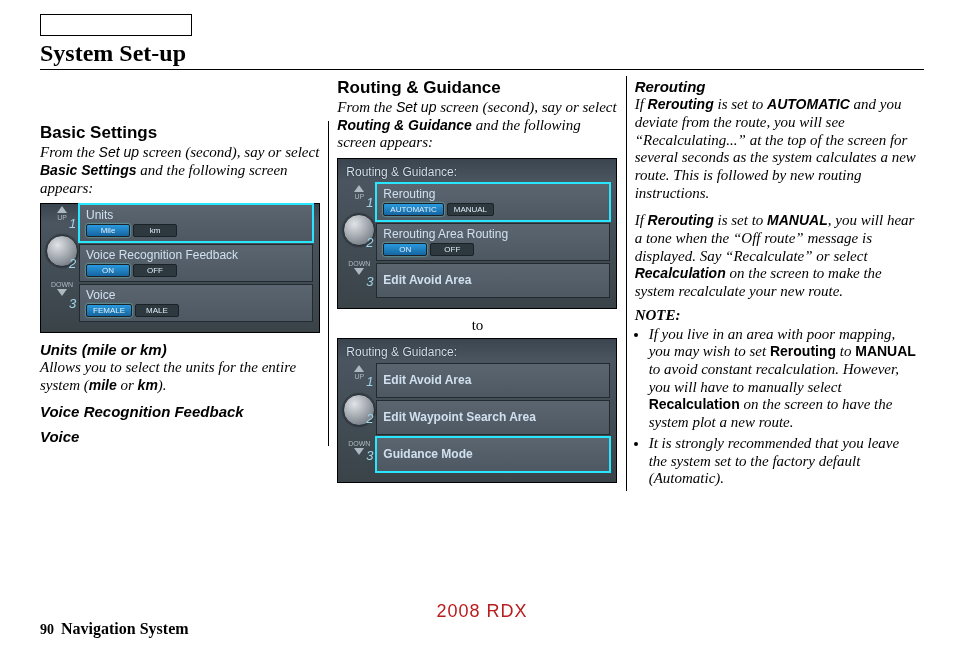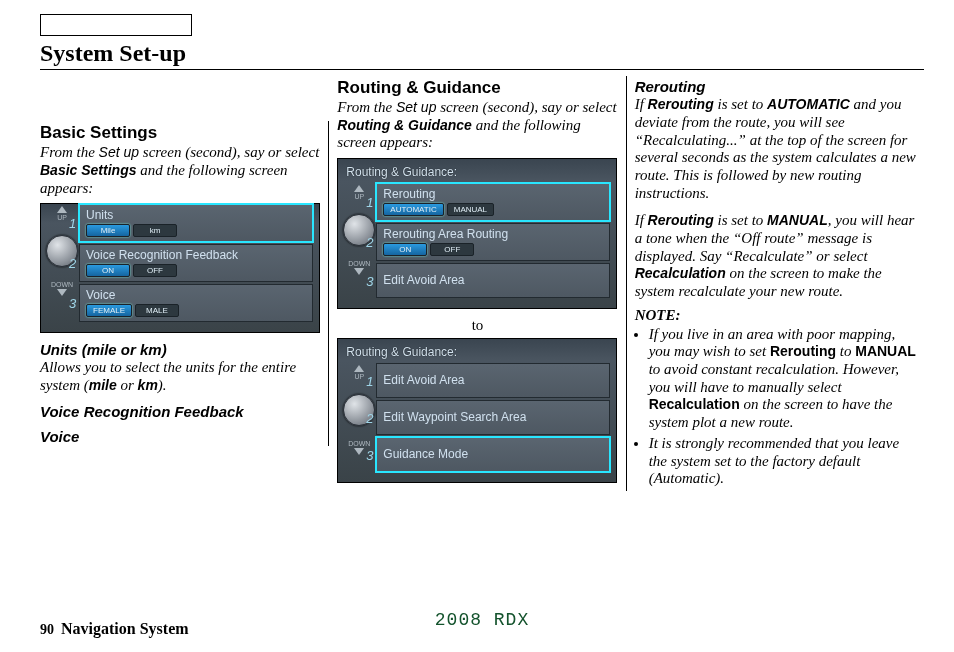--- a/index.html
+++ b/index.html
@@ -156,39 +156,39 @@
     color: #e0eef6;
     background: #2d383f;
     border: 1px solid #1a2228;
     min-width: 30px;
     text-align: center;
   }
   .opt.active {
     background: linear-gradient(#2a9adf, #1565a0);
     box-shadow: 0 0 2px #7fe;
   }
-  .row.single .row-label { padding: 6px 0; }
+  .row.single .row-label { padding: 6px 0; font-weight: bold; }
 
   .footer {
     position: absolute;
     bottom: 14px;
     left: 40px;
     right: 30px;
     font-size: 14px;
   }
   .foot-left { font-weight: bold; }
   .foot-left .ns { font-family: "Times New Roman"; font-weight: bold; font-size:16px;}
   .foot-center {
     position: absolute;
     left: 50%;
     transform: translateX(-50%);
-    bottom: 8px;
-    font-family: Liberation Mono, monospace;
+    bottom: 16px;
+    font-family: Liberation Sans, sans-serif;
     font-size: 18px;
-    color: #14532d;
+    color: #b91c1c;
     letter-spacing: 1px;
   }
 </style>
 </head>
 <body>
 
 <div class="page">
   <div class="top-box"></div>
   <div class="title">System Set-up</div>
 

